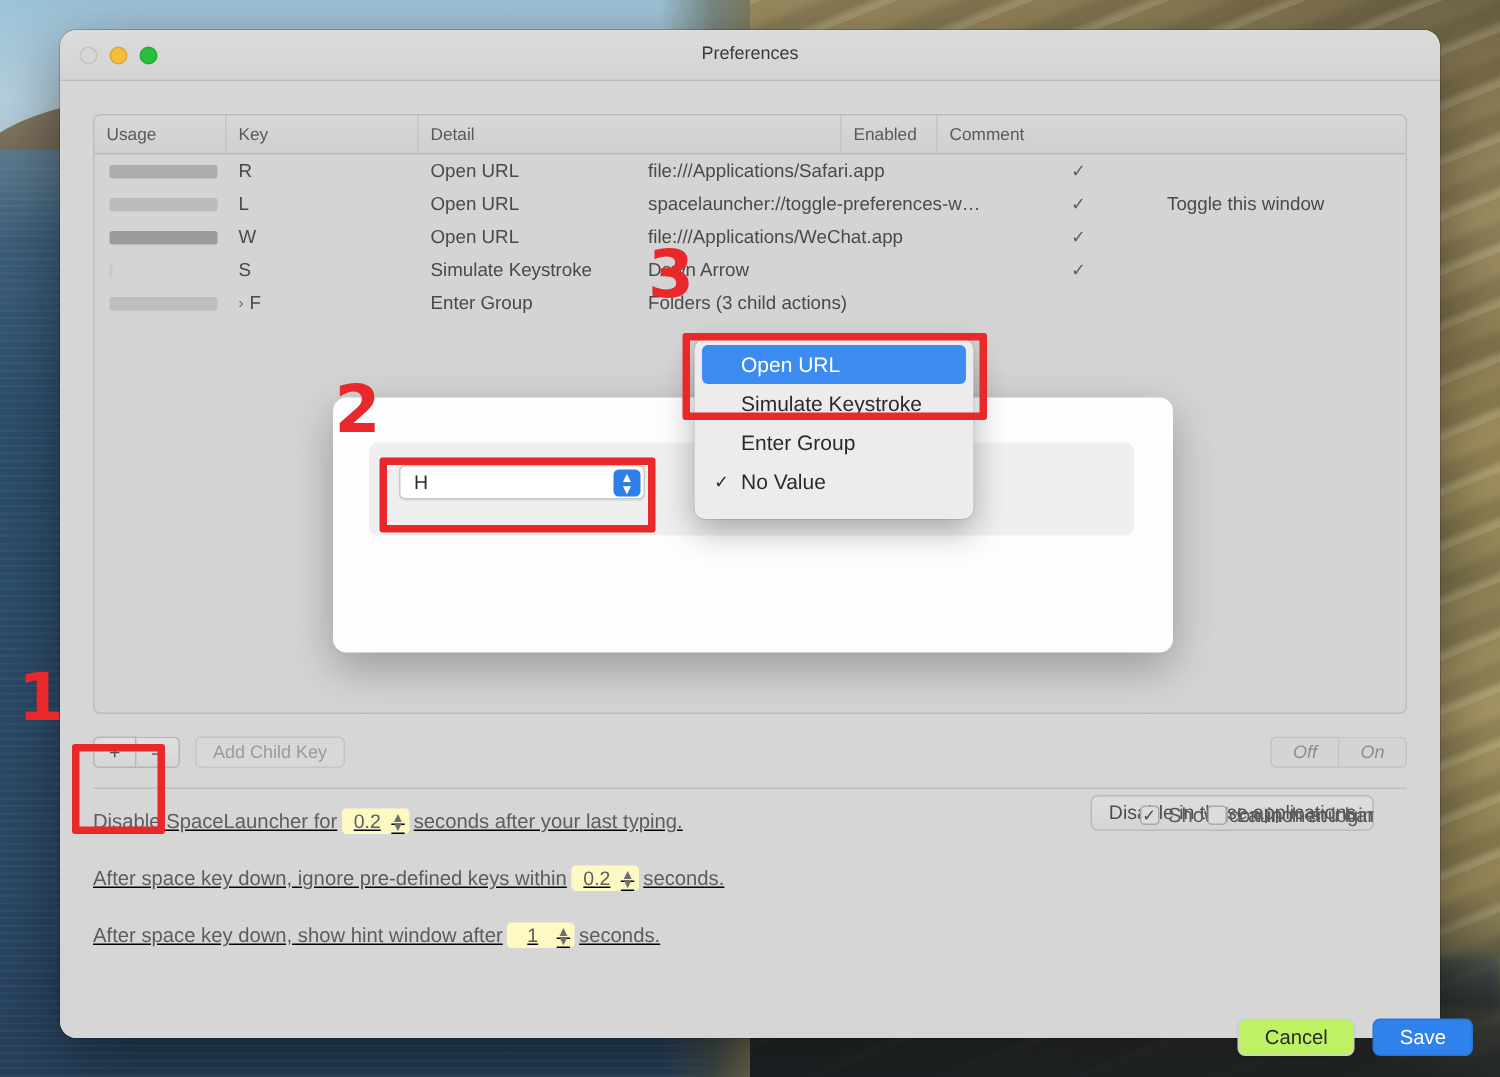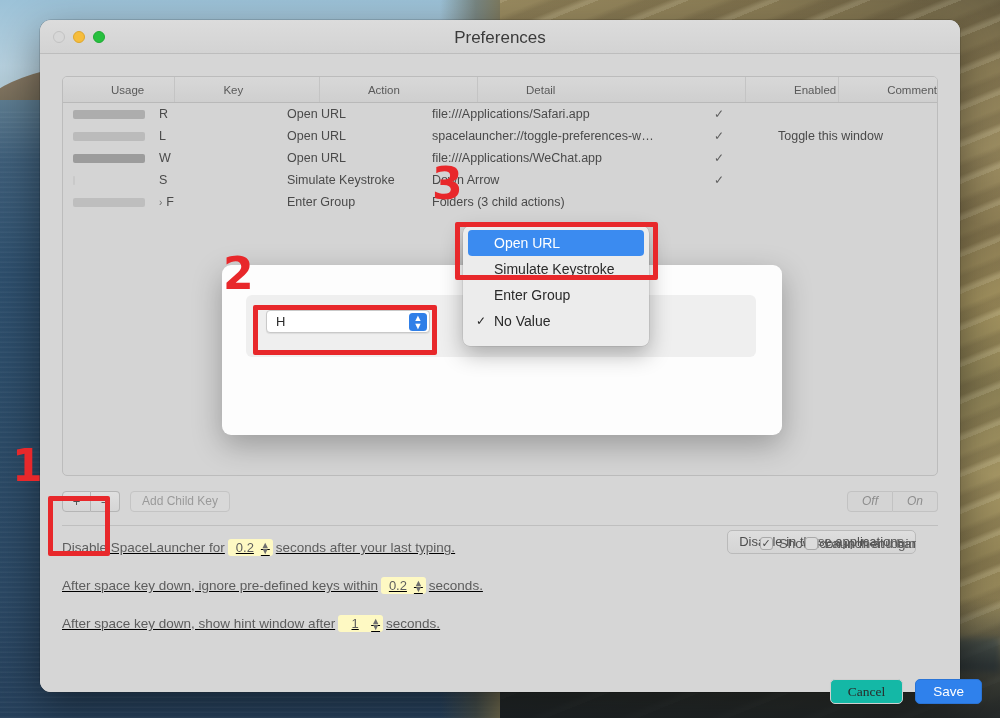--- a/index.html
+++ b/index.html
@@ -92,21 +92,21 @@
     background: linear-gradient(180deg, #dcdcdc, #d3d3d3);
     border-bottom: .5px solid #bdbdbd;
   }
   .lights { position: absolute; left: 13px; top: 11px; display: flex; gap: 8px; }
   .light { width: 12px; height: 12px; border-radius: 50%; }
   .light.close  { background: #d7d7d7; border: .5px solid #c2c2c2; }
   .light.min    { background: #f6bd3c; border: .5px solid #dca62f; }
   .light.max    { background: #27c03f; border: .5px solid #1faa34; }
   #win-title {
     position: absolute; left: 0; right: 0; top: 8px;
-    text-align: center; font-size: 17px; color: #3b3b3b;
+    text-align: center; font-size: 12px; color: #3b3b3b;
     font-weight: 400;
   }
 
   #winbody {
     position: relative;
     height: 638px;
     background: #d6d6d6;
     padding: 22px 22px 0 22px;
   }
 
@@ -121,21 +121,21 @@
   }
   #thead {
     display: flex;
     height: 26px;
     align-items: center;
     background: linear-gradient(180deg,#d8d8d8,#cfcfcf);
     border-bottom: .5px solid #b9b9b9;
     font-size: 11.5px;
     color: #5a5a5a;
   }
-  #thead .th { padding-left: 8px; border-right: .5px solid #c4c4c4; height: 100%; display: flex; align-items: center; margin-left: 40px; }
+  #thead .th { padding-left: 8px; border-right: .5px solid #c4c4c4; height: 100%; display: flex; align-items: center; }
   #thead .th:last-child { border-right: none; text-align: center; }
   .col-usage   { width: 88px; }
   .col-key     { width: 128px; }
   .col-action  { width: 145px; }
   .col-detail  { width: 282px; text-align: right; }
   .col-enabled { width: 64px; }
   .col-comment { flex: 1; }
 
   .trow {
     display: flex;
@@ -272,21 +272,21 @@
     position: absolute;
     right: 18px; bottom: 14px;
     display: flex; gap: 12px;
     z-index: 42;
   }
   .mbtn {
     height: 25px; padding: 0 17px;
     border-radius: 5px; font-size: 13.5px;
     display: flex; align-items: center;
   }
-  .mbtn.cancel { background: #14b8a6; border: .5px solid #cfcfcf; color: #2a2a2a; box-shadow:0 1px 1px rgba(0,0,0,.07);font-family:Liberation Serif, serif; }
+  .mbtn.cancel { background: #bef264; border: .5px solid #cfcfcf; color: #2a2a2a; box-shadow:0 1px 1px rgba(0,0,0,.07); }
   .mbtn.save   { background: #2f81ec; color: #fff; border: .5px solid #2a74d6; }
 
   
   #popup {
     position: absolute;
     left: 463px; top: 226px;
     width: 186px; height: 120px;
     background: #ececec;
     border-radius: 7px;
     box-shadow: 0 8px 22px rgba(0,0,0,.3), 0 0 0 .5px rgba(0,0,0,.12);
@@ -345,21 +345,20 @@
       </div>
       <div id="win-title">Preferences</div>
     </div>
 
     <div id="winbody">
 
       <div id="table-wrap">
         <div id="thead">
           <div class="th col-usage">Usage</div>
           <div class="th col-key">Key</div>
-          <div class="th col-action">Action</div>
           <div class="th col-detail">Detail</div>
           <div class="th col-enabled">Enabled</div>
           <div class="th col-comment">Comment</div>
         </div>
 
         <div id="tbody">
 
           <div class="trow">
             <div class="td col-usage">
               <div class="usage-bar" style="background: rgb(173, 173, 173);"></div>

